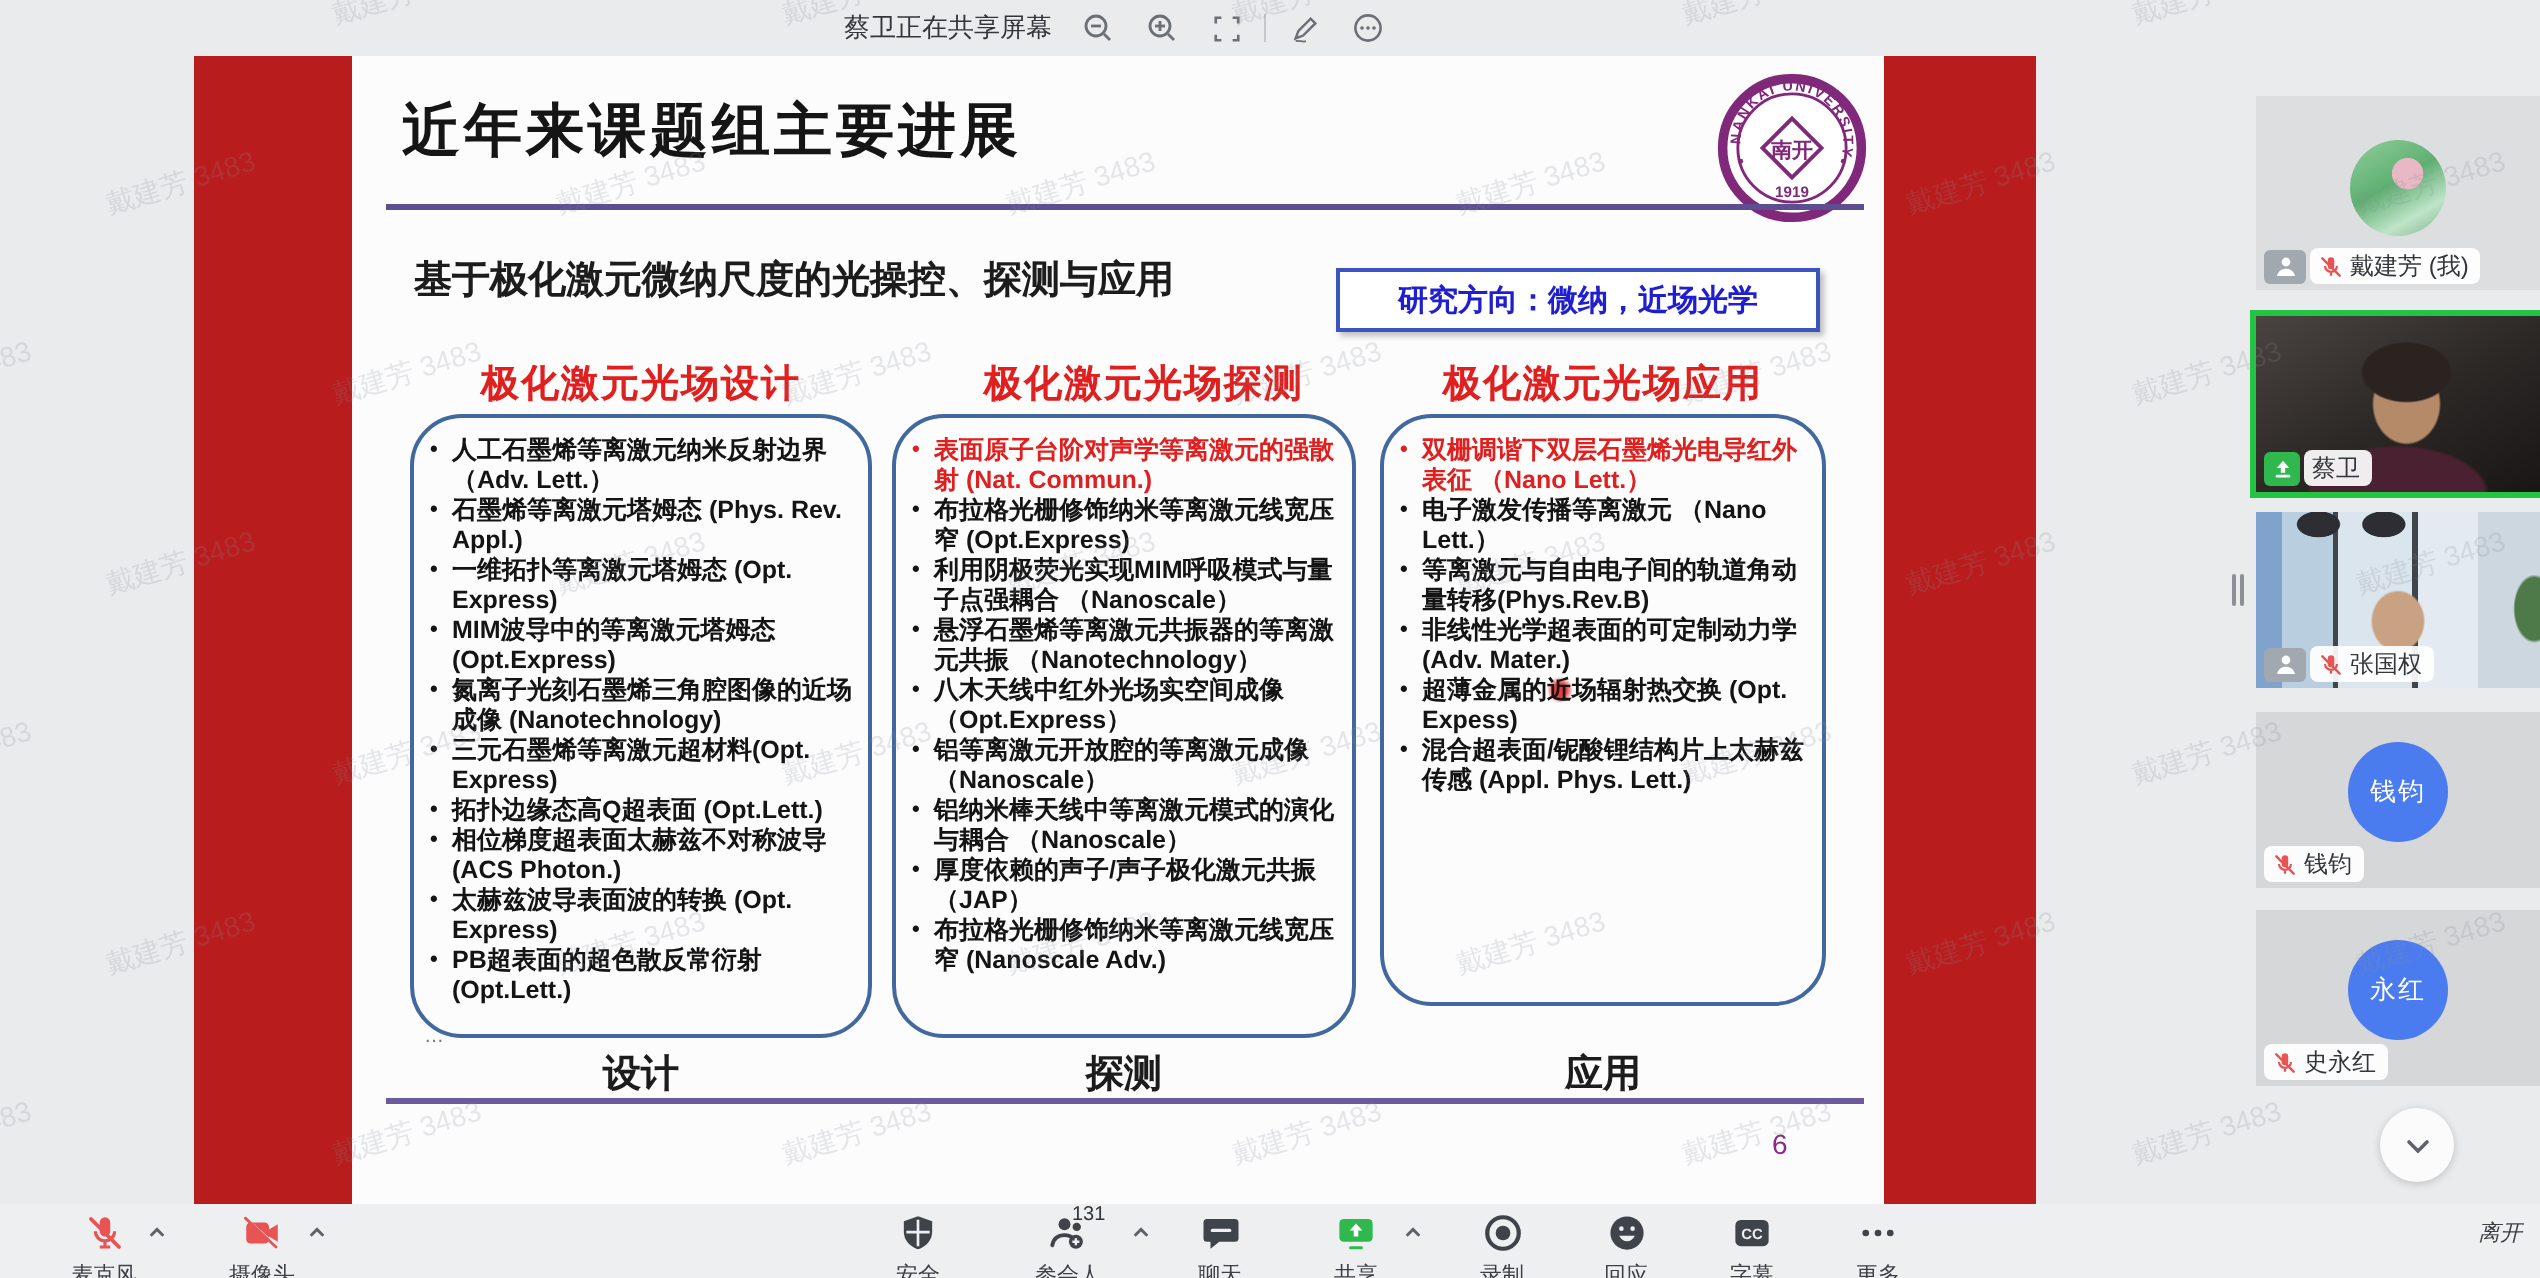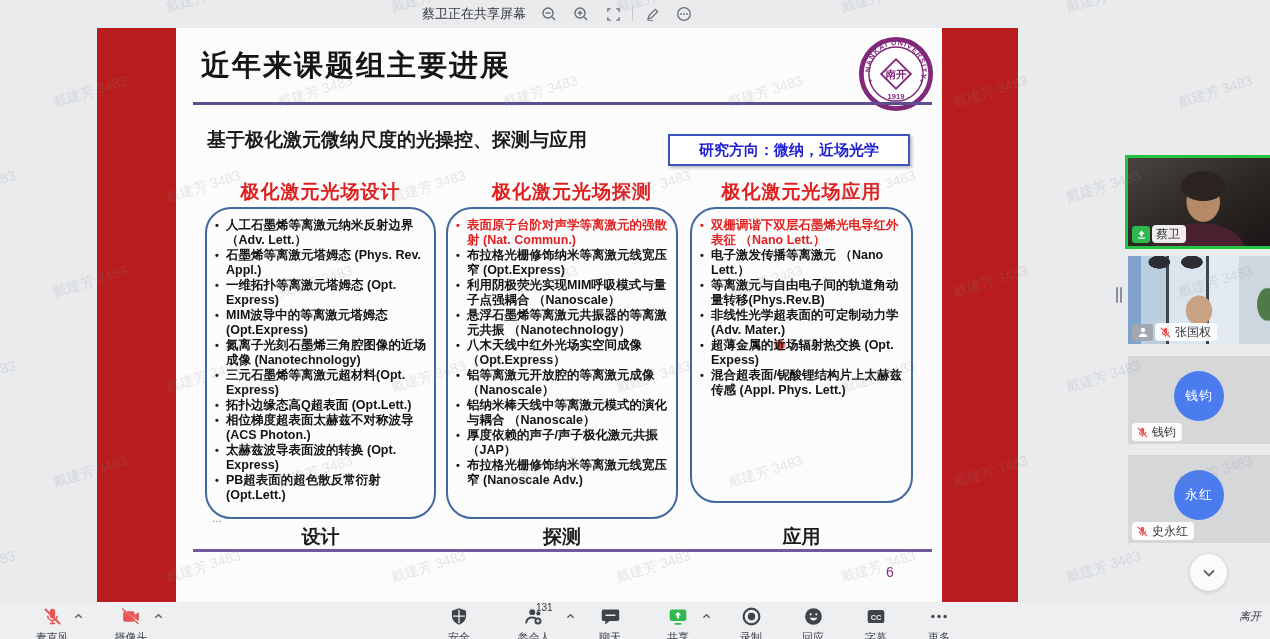--- a/index.html
+++ b/index.html
@@ -194,20 +194,39 @@
       <div class="s-line2"></div>
       <div class="s-page">6</div>
     </div>
   </div>
 
   <div class="handle">
       <i></i>
       <i></i>
     </div>
 
+  <div class="tile t1">
+    <div class="avatar-photo"></div>
+    <div class="namebar">
+      <span class="pbadge">
+        <svg width="12" height="12" viewBox="0 0 12 12">
+            <circle cx="6" cy="4" r="2.2" fill="#fff"></circle>
+            <path d="M1.5 11c.6-2.6 2.4-3.6 4.5-3.6s3.9 1 4.5 3.6z" fill="#fff"></path>
+          </svg>
+      </span>
+      <span class="pill">
+        <svg width="13" height="13" viewBox="0 0 24 24">
+            <path fill="#e85353" d="M12 3a3 3 0 0 1 3 3v5a3 3 0 0 1-6 0V6a3 3 0 0 1 3-3z"></path>
+            <path fill="none" stroke="#e85353" stroke-width="2" d="M6.5 11a5.5 5.5 0 0 0 11 0M12 16.5V20"></path>
+            <line x1="4" y1="4" x2="20" y2="20" stroke="#e85353" stroke-width="2.2" stroke-linecap="round"></line>
+          </svg>
+        <span>戴建芳 (我)</span>
+      </span>
+    </div>
+  </div>
 
   <div class="tile t2">
     <div class="namebar">
       <span class="gbadge">
         <svg width="11" height="11" viewBox="0 0 12 12">
             <path d="M6 1.5l3.4 3.9H7.2V8H4.8V5.4H2.6z" fill="#fff"></path>
             <rect x="2" y="9.2" width="8" height="1.4" rx=".7" fill="#fff"></rect>
           </svg>
       </span>
       <span class="pill">

